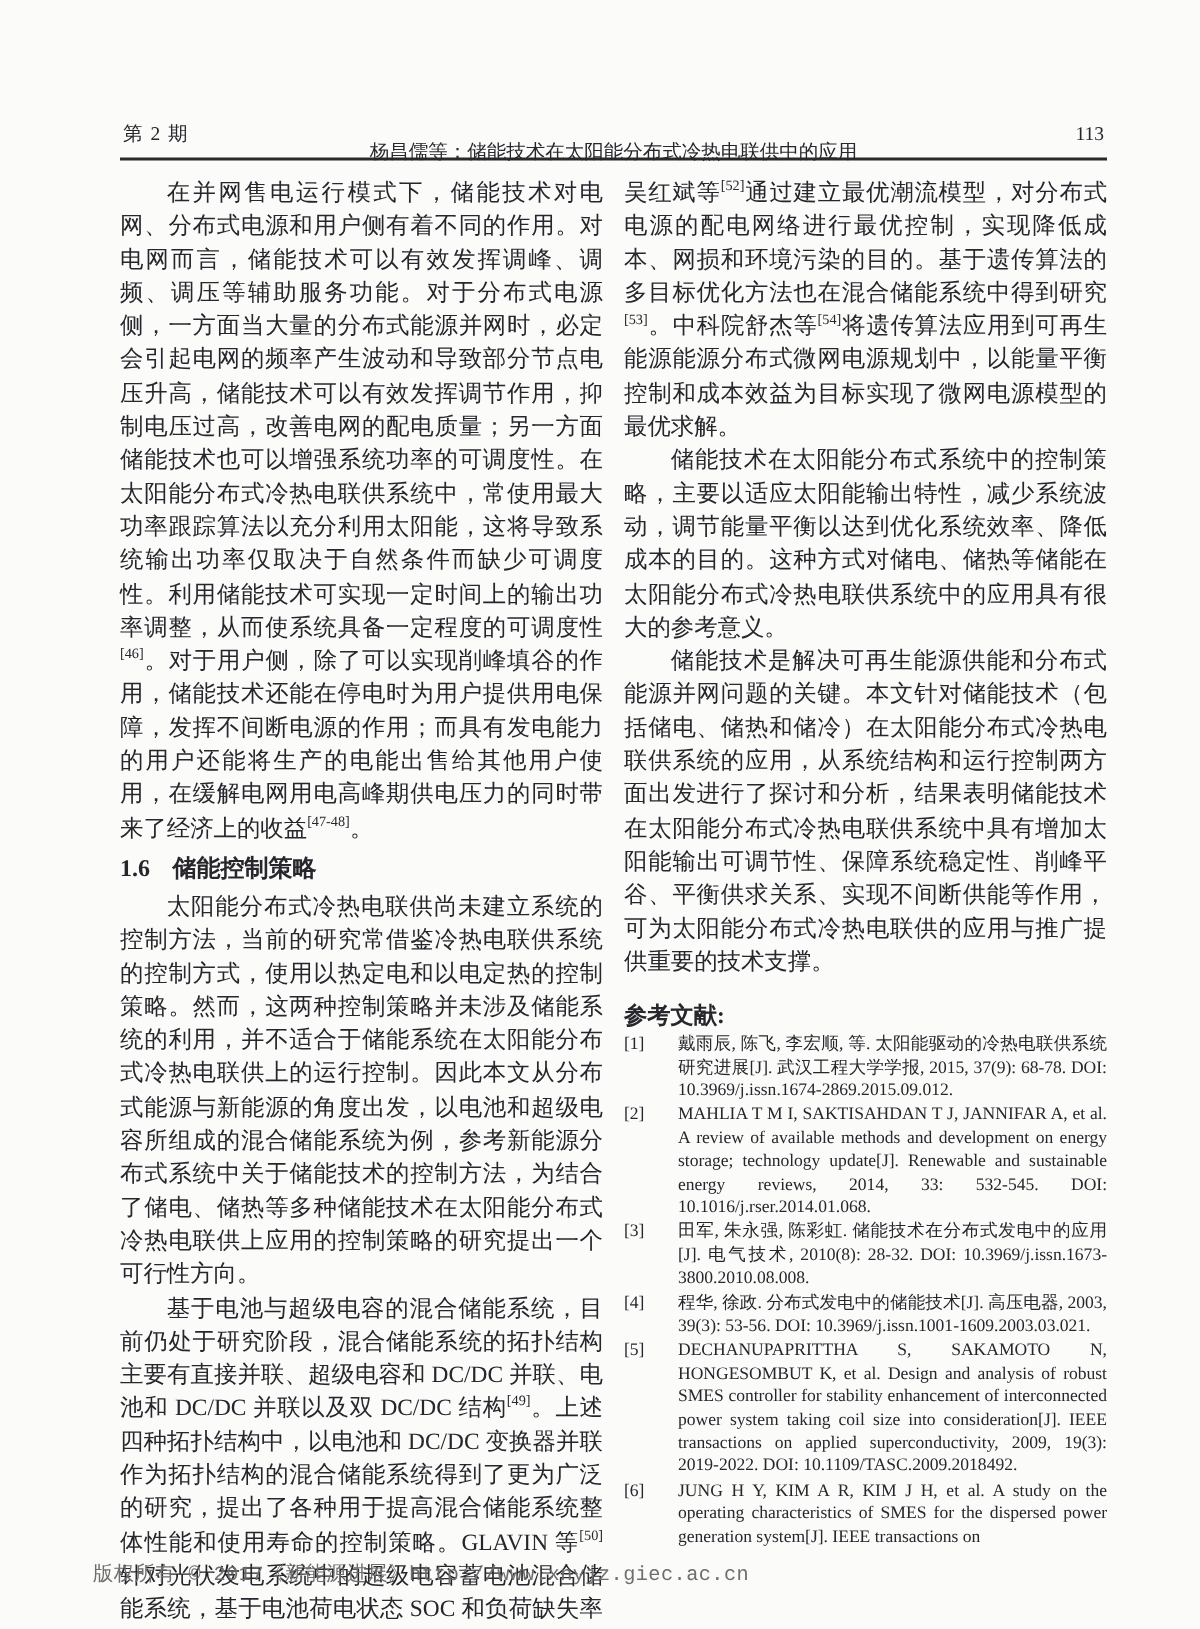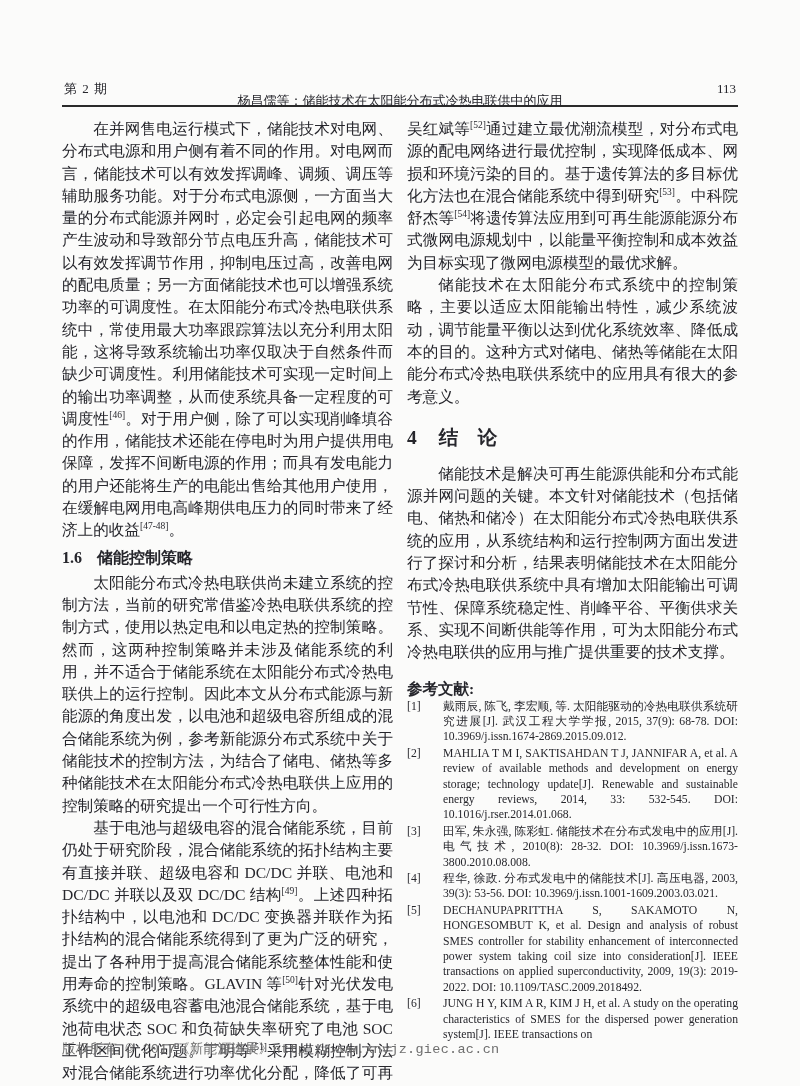--- a/index.html
+++ b/index.html
@@ -8,21 +8,21 @@
     width: 800px; height: 1086px;
     background: #fbfbfa;
     font-family: "Liberation Serif", "DejaVu Serif", serif;
     color: #26262c;
     overflow: hidden;
   }
   .page {
     position: relative;
     width: 800px; height: 1086px;
     box-sizing: border-box;
-    padding: 80px 62px 0 62px;
+    padding: 80px 62px 0 80px;
     overflow: hidden;
   }
   .page-header {
     position: relative;
     height: 18px;
     font-size: 13px;
     line-height: 18px;
   }
   .issue-label { position: absolute; left: 2px; top: 0; letter-spacing: 1px; }
   .running-title { position: absolute; left: 50%; top: 12px; transform: translateX(-50%); white-space: nowrap; }
@@ -103,23 +103,20 @@
       <h3 class="subsection">
         <span class="sec-num">1.6</span><span>储能控制策略</span>
       </h3>
       <p class="body-para indent">太阳能分布式冷热电联供尚未建立系统的控制方法，当前的研究常借鉴冷热电联供系统的控制方式，使用以热定电和以电定热的控制策略。然而，这两种控制策略并未涉及储能系统的利用，并不适合于储能系统在太阳能分布式冷热电联供上的运行控制。因此本文从分布式能源与新能源的角度出发，以电池和超级电容所组成的混合储能系统为例，参考新能源分布式系统中关于储能技术的控制方法，为结合了储电、储热等多种储能技术在太阳能分布式冷热电联供上应用的控制策略的研究提出一个可行性方向。</p>
       <p class="body-para indent"><span>基于电池与超级电容的混合储能系统，目前仍处于研究阶段，混合储能系统的拓扑结构主要有直接并联、超级电容和 DC/DC 并联、电池和 DC/DC 并联以及双 DC/DC 结构</span><sup>[49]</sup><span>。上述四种拓扑结构中，以电池和 DC/DC 变换器并联作为拓扑结构的混合储能系统得到了更为广泛的研究，提出了各种用于提高混合储能系统整体性能和使用寿命的控制策略。GLAVIN 等</span><sup>[50]</sup><span>针对光伏发电系统中的超级电容蓄电池混合储能系统，基于电池荷电状态 SOC 和负荷缺失率研究了电池 SOC 工作区间优化问题。丁明等</span><sup>[51]</sup><span>采用模糊控制方法对混合储能系统进行功率优化分配，降低了可再生能源输出功率的波动程度。</span></p>
     </section>
 
     <section class="col">
       <p class="body-para"><span>吴红斌等</span><sup>[52]</sup><span>通过建立最优潮流模型，对分布式电源的配电网络进行最优控制，实现降低成本、网损和环境污染的目的。基于遗传算法的多目标优化方法也在混合储能系统中得到研究</span><sup>[53]</sup><span>。中科院舒杰等</span><sup>[54]</sup><span>将遗传算法应用到可再生能源能源分布式微网电源规划中，以能量平衡控制和成本效益为目标实现了微网电源模型的最优求解。</span></p>
       <p class="body-para indent">储能技术在太阳能分布式系统中的控制策略，主要以适应太阳能输出特性，减少系统波动，调节能量平衡以达到优化系统效率、降低成本的目的。这种方式对储电、储热等储能在太阳能分布式冷热电联供系统中的应用具有很大的参考意义。</p>
-      <h2 class="section-heading">
-        <span class="sec-num">4</span><span>结　论</span>
-      </h2>
       <p class="body-para indent">储能技术是解决可再生能源供能和分布式能源并网问题的关键。本文针对储能技术（包括储电、储热和储冷）在太阳能分布式冷热电联供系统的应用，从系统结构和运行控制两方面出发进行了探讨和分析，结果表明储能技术在太阳能分布式冷热电联供系统中具有增加太阳能输出可调节性、保障系统稳定性、削峰平谷、平衡供求关系、实现不间断供能等作用，可为太阳能分布式冷热电联供的应用与推广提供重要的技术支撑。</p>
 
       <h4 class="refs-heading">参考文献:</h4>
       <ol class="refs">
         <li class="ref">
           <span class="ref-num">[1]</span>
           <span class="ref-text">戴雨辰, 陈飞, 李宏顺, 等. 太阳能驱动的冷热电联供系统研究进展[J]. 武汉工程大学学报, 2015, 37(9): 68-78. DOI: 10.3969/j.issn.1674-2869.2015.09.012.</span>
         </li>
         <li class="ref">
           <span class="ref-num">[2]</span>

